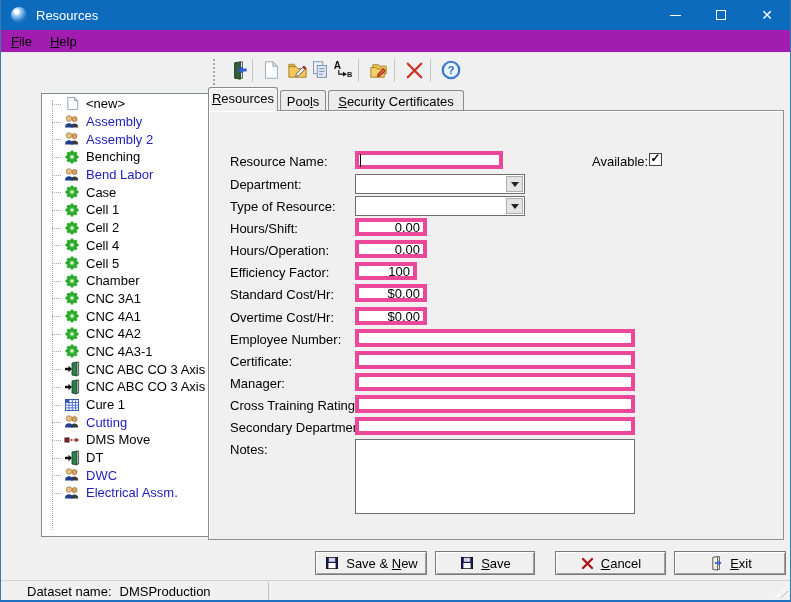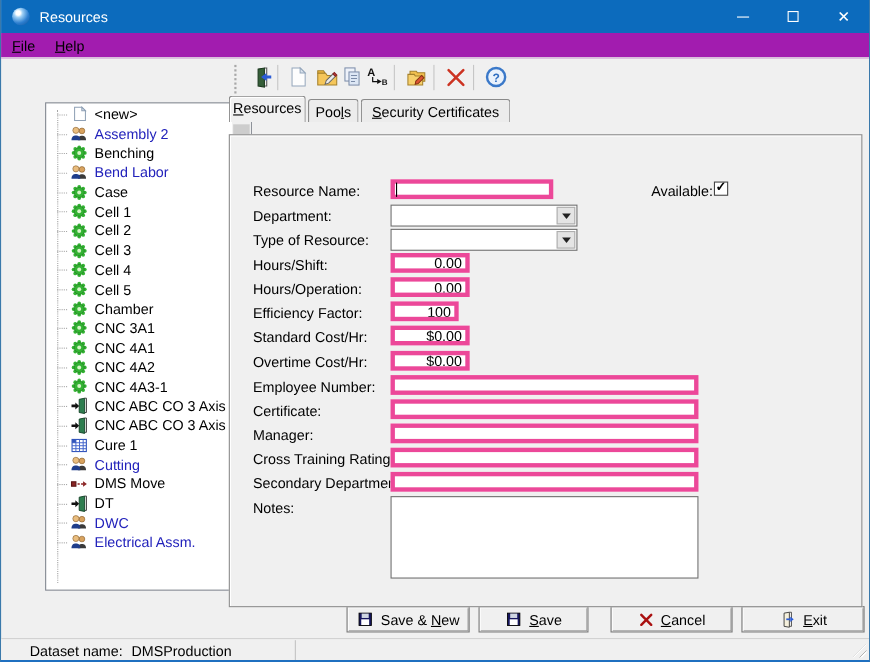--- a/index.html
+++ b/index.html
@@ -47,21 +47,21 @@
   .tri-down { width:0; height:0; border-left:4px solid transparent; border-right:4px solid transparent; border-top:5px solid #555; }
   .sb-thumb { position:absolute; left:1px; top:19px; width:15px; height:116px; background:#cdcdcd; }
 
   
   .tabs { position:absolute; left:207px; top:87px; height:24px; }
   .tab { position:absolute; background:#f0f0f0; border:1px solid #8a8a8a; border-bottom:none; border-radius:3px 3px 0 0; font-size:13px; display:flex; align-items:flex-start; justify-content:center; padding-top:3px; }
   .tab.active { top:0; height:24px; z-index:5; box-shadow: inset 1px 1px 0 #fff; }
   .tab.inactive { top:3px; height:21px; background:#ececec; }
 
   
-  .tab-panel { position:absolute; left:207px; top:122px; width:576px; height:430px; background:#f0f0f0; border:1px solid #8f8f8f; box-shadow: inset 1px 1px 0 #fff; z-index:1; }
+  .tab-panel { position:absolute; left:207px; top:110px; width:576px; height:430px; background:#f0f0f0; border:1px solid #8f8f8f; box-shadow: inset 1px 1px 0 #fff; z-index:1; }
   .flabel { position:absolute; font-size:13px; color:#000; white-space:nowrap; }
   .finput { position:absolute; height:18px; border:4px solid #ec4899; background:#fff; font-size:13px; padding:0 3px; }
   .num { text-align:right; }
   .wide { width:280px; }
   .combo { position:absolute; height:20px; width:170px; border:1px solid #6e6e6e; background:#fff; }
   .combo-btn { position:absolute; right:1px; top:1px; bottom:1px; width:17px; background:#e4e4e4; border:1px solid #aeaeae; display:flex; align-items:center; justify-content:center; }
   .combo-tri { width:0; height:0; border-left:4px solid transparent; border-right:4px solid transparent; border-top:5px solid #222; }
   .notes { position:absolute; width:280px; height:75px; border:1px solid #6e6e6e; background:#fff; resize:none; font-size:13px; padding:2px 3px; }
   .checkbox { position:absolute; width:13px; height:13px; background:#fff; border:1px solid #444; font-size:12px; line-height:11px; text-align:center; color:#000; }
   .checkbox.checked::after { content:"✓"; font-weight:bold; position:relative; top:-1px; }
@@ -184,50 +184,61 @@
         </div>
         <div class="trow link">
           <span class="ticon">
   <svg viewBox="0 0 16 16" width="16" height="16">
               <circle cx="10.5" cy="5" r="2.6" fill="#d8a25e" stroke="#7a5020" stroke-width="0.5"></circle>
               <path d="M6.8 13.5 c0-3 1.6-4 3.7-4 s3.7 1 3.7 4 z" fill="#3a3a3a"></path>
               <circle cx="5" cy="4.5" r="2.8" fill="#e9bd7e" stroke="#7a5020" stroke-width="0.5"></circle>
               <path d="M1 13.5 c0-3.2 1.7-4.3 4-4.3 s4 1.1 4 4.3 z" fill="#1f3e8c"></path>
             </svg>
 </span>
-          <span class="tlabel">Assembly 2</span>
-        </div>
-        <div class="trow">
-          <span class="ticon">
-  <svg viewBox="0 0 16 16" width="16" height="16">
-              <g fill="#33b333">
-                <circle cx="8" cy="2.9" r="1.7"></circle>
-                <circle cx="8" cy="13.1" r="1.7"></circle>
-                <circle cx="2.9" cy="8" r="1.7"></circle>
-                <circle cx="13.1" cy="8" r="1.7"></circle>
-                <circle cx="4.4" cy="4.4" r="1.7"></circle>
-                <circle cx="11.6" cy="4.4" r="1.7"></circle>
-                <circle cx="4.4" cy="11.6" r="1.7"></circle>
-                <circle cx="11.6" cy="11.6" r="1.7"></circle>
-              </g>
-              <circle cx="8" cy="8" r="4.6" fill="#33b333" stroke="#1d7a1d" stroke-width="0.6"></circle>
-              <circle cx="8" cy="8" r="1.8" fill="#d6f5c8"></circle>
-            </svg>
-</span>
-          <span class="tlabel">Benching</span>
+          <span class="tlabel">Assembly</span>
         </div>
         <div class="trow link">
           <span class="ticon">
   <svg viewBox="0 0 16 16" width="16" height="16">
               <circle cx="10.5" cy="5" r="2.6" fill="#d8a25e" stroke="#7a5020" stroke-width="0.5"></circle>
               <path d="M6.8 13.5 c0-3 1.6-4 3.7-4 s3.7 1 3.7 4 z" fill="#3a3a3a"></path>
               <circle cx="5" cy="4.5" r="2.8" fill="#e9bd7e" stroke="#7a5020" stroke-width="0.5"></circle>
               <path d="M1 13.5 c0-3.2 1.7-4.3 4-4.3 s4 1.1 4 4.3 z" fill="#1f3e8c"></path>
             </svg>
 </span>
+          <span class="tlabel">Assembly 2</span>
+        </div>
+        <div class="trow">
+          <span class="ticon">
+  <svg viewBox="0 0 16 16" width="16" height="16">
+              <g fill="#33b333">
+                <circle cx="8" cy="2.9" r="1.7"></circle>
+                <circle cx="8" cy="13.1" r="1.7"></circle>
+                <circle cx="2.9" cy="8" r="1.7"></circle>
+                <circle cx="13.1" cy="8" r="1.7"></circle>
+                <circle cx="4.4" cy="4.4" r="1.7"></circle>
+                <circle cx="11.6" cy="4.4" r="1.7"></circle>
+                <circle cx="4.4" cy="11.6" r="1.7"></circle>
+                <circle cx="11.6" cy="11.6" r="1.7"></circle>
+              </g>
+              <circle cx="8" cy="8" r="4.6" fill="#33b333" stroke="#1d7a1d" stroke-width="0.6"></circle>
+              <circle cx="8" cy="8" r="1.8" fill="#d6f5c8"></circle>
+            </svg>
+</span>
+          <span class="tlabel">Benching</span>
+        </div>
+        <div class="trow link">
+          <span class="ticon">
+  <svg viewBox="0 0 16 16" width="16" height="16">
+              <circle cx="10.5" cy="5" r="2.6" fill="#d8a25e" stroke="#7a5020" stroke-width="0.5"></circle>
+              <path d="M6.8 13.5 c0-3 1.6-4 3.7-4 s3.7 1 3.7 4 z" fill="#3a3a3a"></path>
+              <circle cx="5" cy="4.5" r="2.8" fill="#e9bd7e" stroke="#7a5020" stroke-width="0.5"></circle>
+              <path d="M1 13.5 c0-3.2 1.7-4.3 4-4.3 s4 1.1 4 4.3 z" fill="#1f3e8c"></path>
+            </svg>
+</span>
           <span class="tlabel">Bend Labor</span>
         </div>
         <div class="trow">
           <span class="ticon">
   <svg viewBox="0 0 16 16" width="16" height="16">
               <g fill="#33b333">
                 <circle cx="8" cy="2.9" r="1.7"></circle>
                 <circle cx="8" cy="13.1" r="1.7"></circle>
                 <circle cx="2.9" cy="8" r="1.7"></circle>
                 <circle cx="13.1" cy="8" r="1.7"></circle>
@@ -272,39 +283,20 @@
                 <circle cx="4.4" cy="4.4" r="1.7"></circle>
                 <circle cx="11.6" cy="4.4" r="1.7"></circle>
                 <circle cx="4.4" cy="11.6" r="1.7"></circle>
                 <circle cx="11.6" cy="11.6" r="1.7"></circle>
               </g>
               <circle cx="8" cy="8" r="4.6" fill="#33b333" stroke="#1d7a1d" stroke-width="0.6"></circle>
               <circle cx="8" cy="8" r="1.8" fill="#d6f5c8"></circle>
             </svg>
 </span>
           <span class="tlabel">Cell 2</span>
-        </div>
-        <div class="trow">
-          <span class="ticon">
-  <svg viewBox="0 0 16 16" width="16" height="16">
-              <g fill="#33b333">
-                <circle cx="8" cy="2.9" r="1.7"></circle>
-                <circle cx="8" cy="13.1" r="1.7"></circle>
-                <circle cx="2.9" cy="8" r="1.7"></circle>
-                <circle cx="13.1" cy="8" r="1.7"></circle>
-                <circle cx="4.4" cy="4.4" r="1.7"></circle>
-                <circle cx="11.6" cy="4.4" r="1.7"></circle>
-                <circle cx="4.4" cy="11.6" r="1.7"></circle>
-                <circle cx="11.6" cy="11.6" r="1.7"></circle>
-              </g>
-              <circle cx="8" cy="8" r="4.6" fill="#33b333" stroke="#1d7a1d" stroke-width="0.6"></circle>
-              <circle cx="8" cy="8" r="1.8" fill="#d6f5c8"></circle>
-            </svg>
-</span>
-          <span class="tlabel">Cell 3</span>
         </div>
         <div class="trow">
           <span class="ticon">
   <svg viewBox="0 0 16 16" width="16" height="16">
               <g fill="#33b333">
                 <circle cx="8" cy="2.9" r="1.7"></circle>
                 <circle cx="8" cy="13.1" r="1.7"></circle>
                 <circle cx="2.9" cy="8" r="1.7"></circle>
                 <circle cx="13.1" cy="8" r="1.7"></circle>
                 <circle cx="4.4" cy="4.4" r="1.7"></circle>

